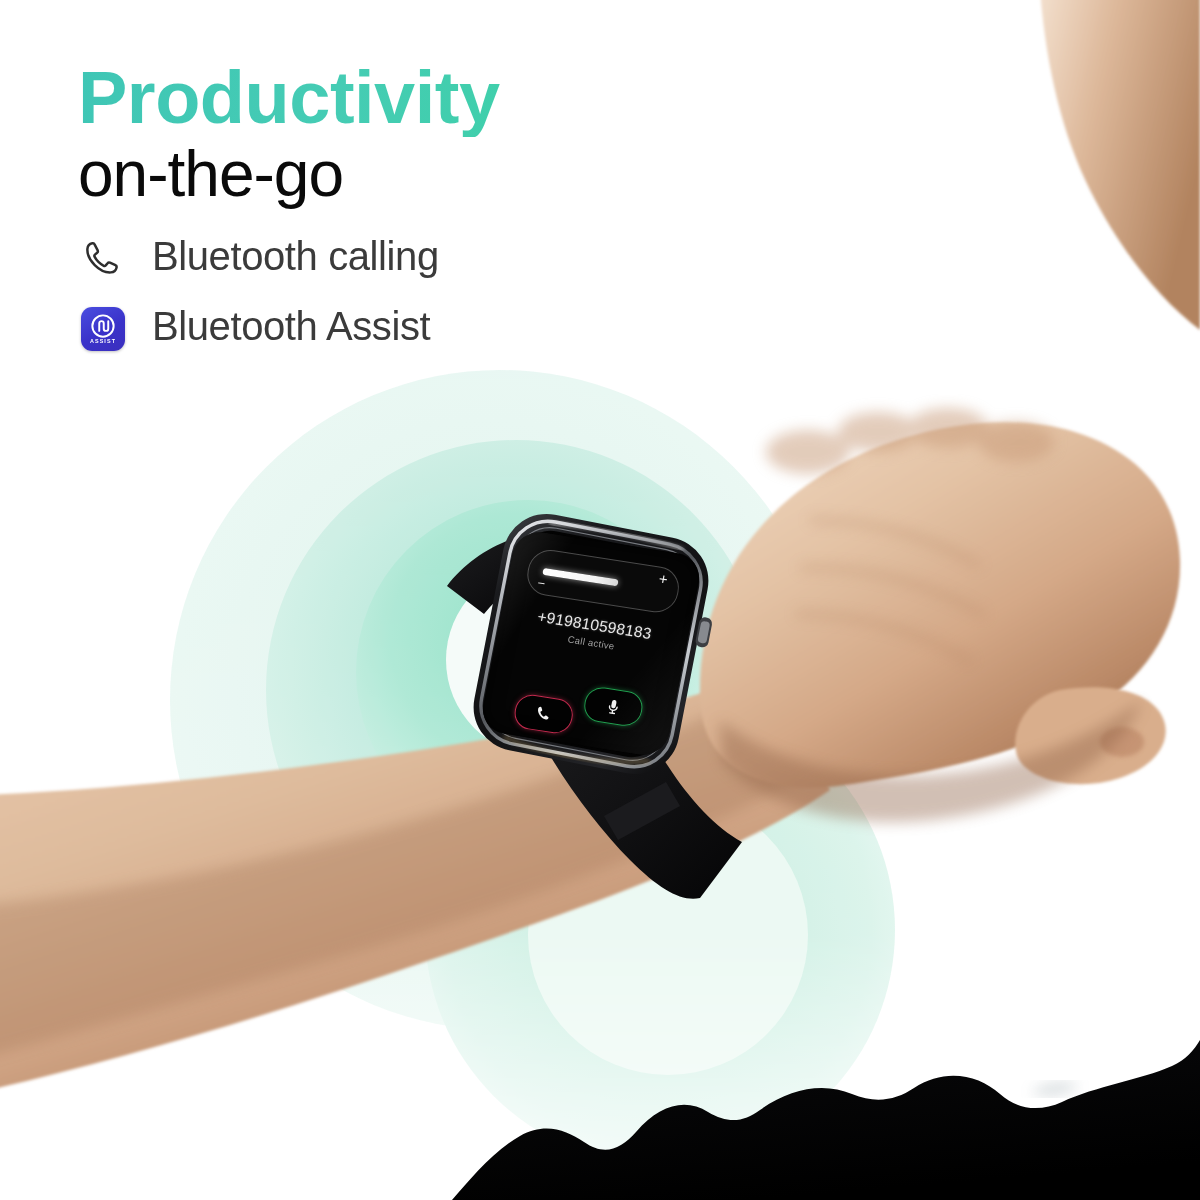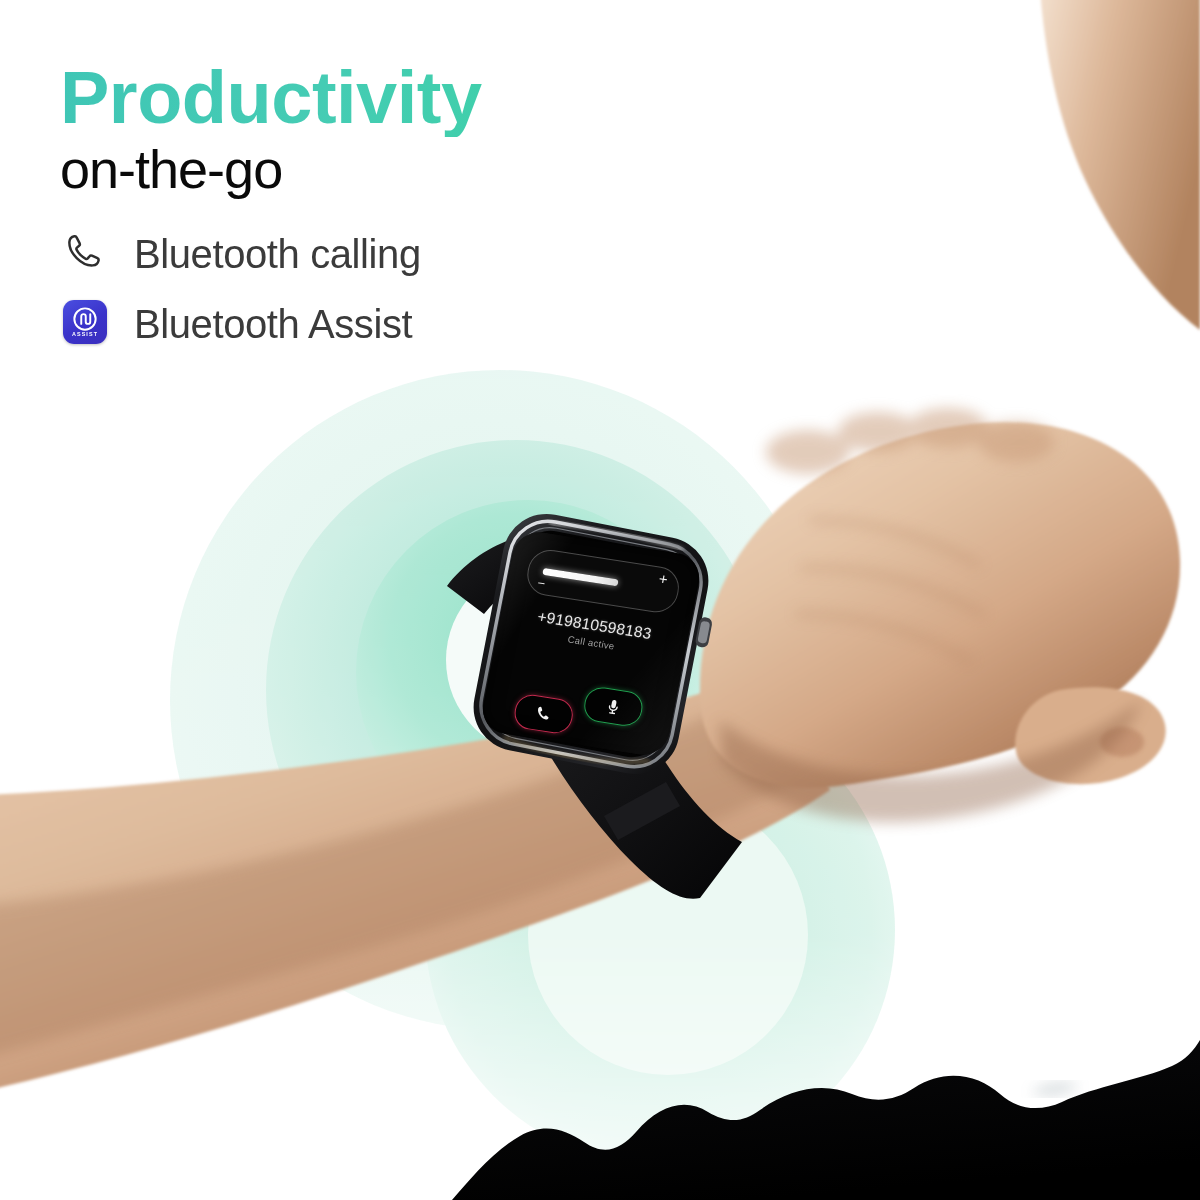--- a/index.html
+++ b/index.html
@@ -25,21 +25,21 @@
     position: absolute;
     left: 0; top: 0;
     width: 1200px;
     height: 1200px;
     pointer-events: none;
   }
 
   
   .text-block {
     position: absolute;
-    left: 60px;
+    left: 78px;
     top: 60px;
     width: 620px;
     z-index: 40;
   }
   .headline {
     margin: 0;
     line-height: 1.04;
     letter-spacing: -0.5px;
   }
   .headline-l1 {
@@ -47,35 +47,35 @@
     font-size: 74px;
     font-weight: 700;
     background: linear-gradient(95deg, #3fc6b5 0%, #45ccb4 42%, #3ed0a8 78%, #4dd9ad 100%);
     -webkit-background-clip: text;
     background-clip: text;
     color: transparent;
     -webkit-text-fill-color: transparent;
   }
   .headline-l2 {
     display: block;
-    font-size: 54px;
+    font-size: 64px;
     font-weight: 400;
     color: #0a0a0a;
     margin-top: 4px;
     letter-spacing: -1px;
   }
 
   .features {
     list-style: none;
     margin: 26px 0 0 0;
     padding: 0;
   }
   .feature {
     display: flex;
-    align-items: flex-end;
+    align-items: flex-start;
     gap: 24px;
     margin-bottom: 16px;
     height: 54px;
   }
   .feature-icon {
     width: 50px;
     height: 50px;
     flex: 0 0 50px;
     display: flex;
     align-items: center;

